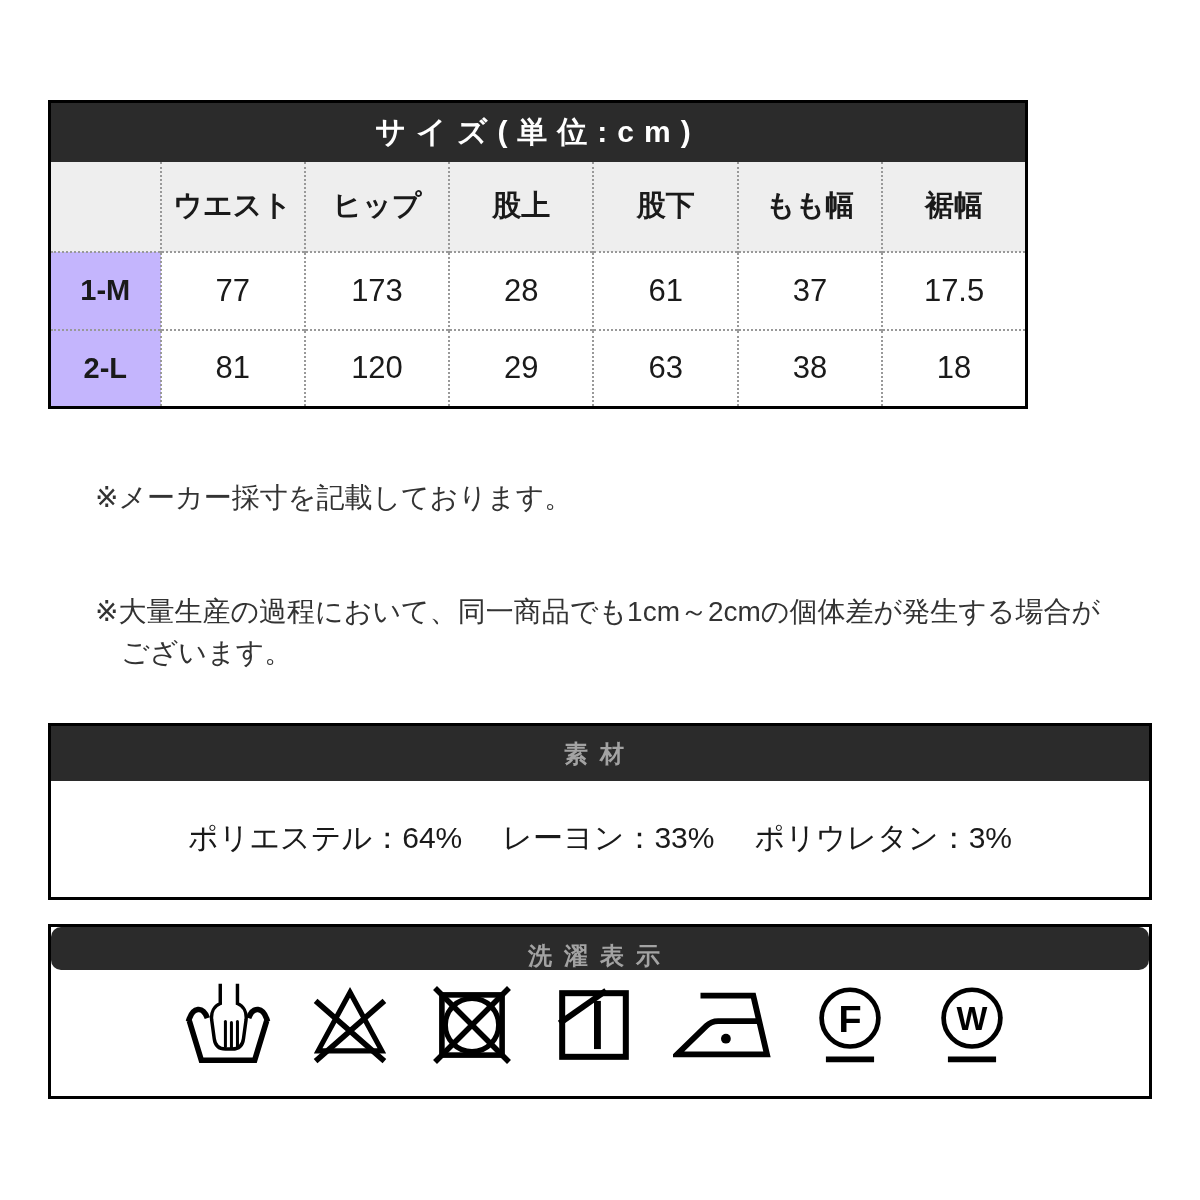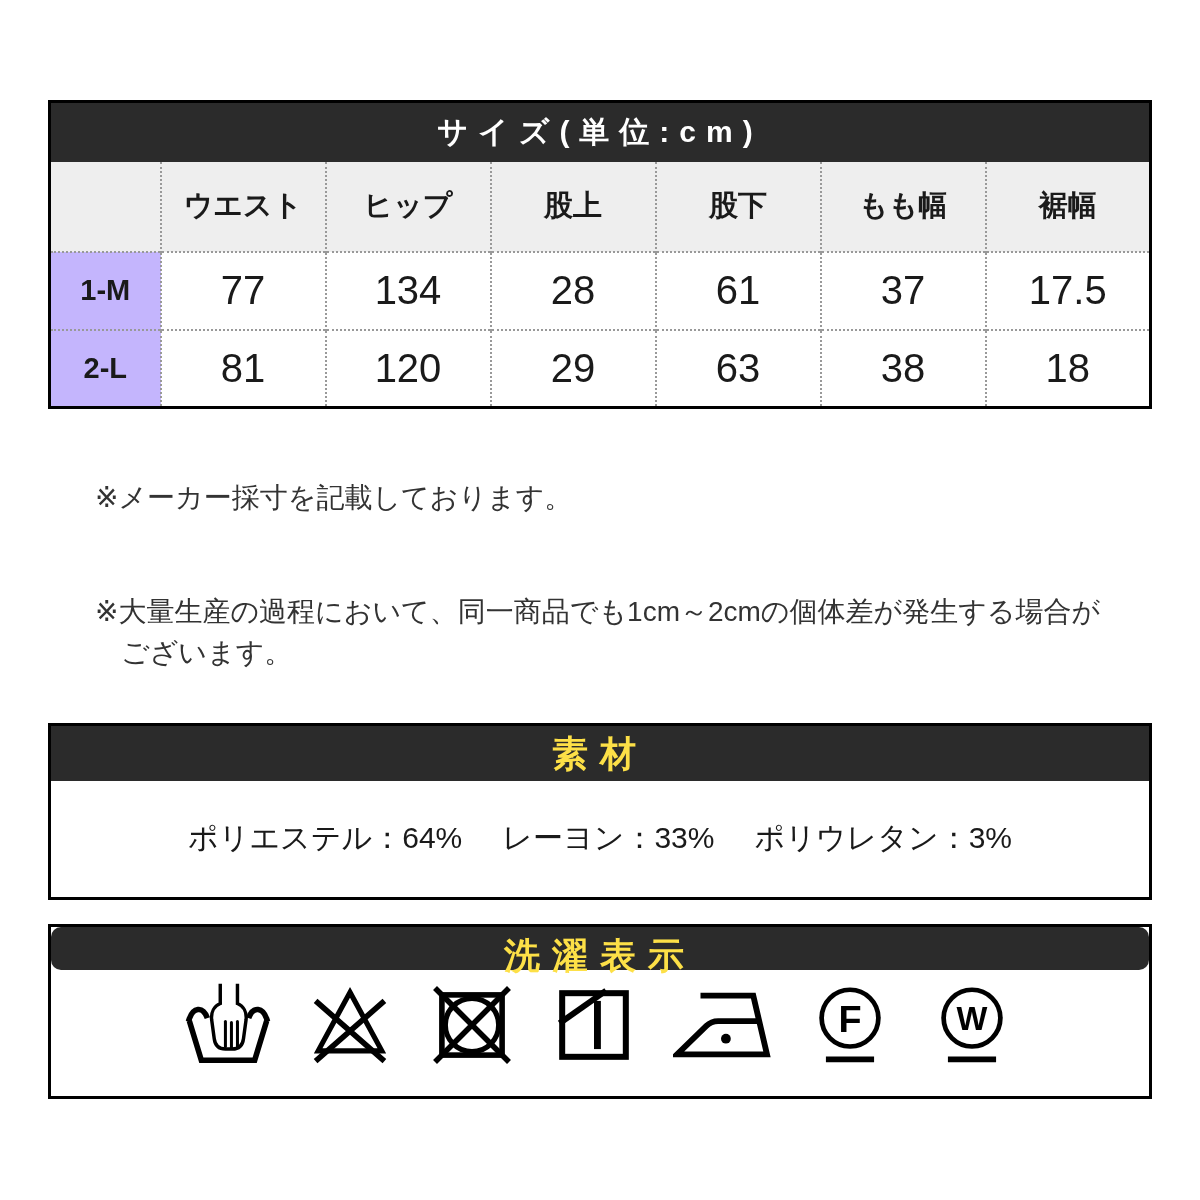--- a/index.html
+++ b/index.html
@@ -6,63 +6,63 @@
   html,body { background:#ffffff; }
   body {
     width:1200px; height:1200px; position:relative;
     font-family:"Liberation Sans","DejaVu Sans",sans-serif;
     color:#1a1a1a;
   }
   .page { position:absolute; inset:0; background:#fff; }
 
   
   table.size-table {
-    position:absolute; left:48px; top:100px; width:1104px;
+    position:absolute; left:48px; top:100px; width:980px;
     border-collapse:collapse; table-layout:fixed;
     border:3px solid #000;
   }
   .title-cell {
     background:#2b2b2b; color:#fff; height:60px;
     font-size:30px; font-weight:bold; letter-spacing:10px;
     text-align:center; vertical-align:middle;
   }
   tr.header-row th {
     background:#eeeeee; height:90px; font-size:29px; font-weight:bold;
     text-align:center; vertical-align:middle;
   }
   tr.header-row th + th { border-left:2px dotted #999; }
   tbody tr { height:78px; }
   tbody th {
     background:#c4b5fd; font-size:29px; font-weight:bold;
     text-align:center; vertical-align:middle;
     border-top:2px dotted #999;
   }
   tbody td {
-    background:#ffffff; font-size:40px; font-weight:normal;
+    background:#ffffff; font-size:31px; font-weight:normal;
     text-align:center; vertical-align:middle;
     border-left:2px dotted #999; border-top:2px dotted #999;
   }
   col.label-col { width:111px; }
 
   
   .note { position:absolute; left:95px; font-size:28px; color:#333; line-height:1.45; }
   .note-1 { top:478px; }
   .note-2 { top:592px; width:1020px; }
   .note-2 .cont { display:block; padding-left:26px; }
 
   
   .boxed {
     position:absolute; left:48px; width:1104px;
     border:3px solid #000; background:#fff;
   }
   .material-box { top:723px; height:177px; }
   .laundry-box  { top:924px; height:175px; }
   .box-header {
-    background:#2b2b2b; color:#fde047; text-align:center;
-    font-weight:bold; font-size:36px; letter-spacing:12px;
+    background:#2b2b2b; color:#a3a3a3; text-align:center;
+    font-weight:bold; font-size:24px; letter-spacing:12px;
   }
   .material-box .box-header { height:55px; line-height:55px; }
   .laundry-box  .box-header { height:43px; line-height:57px;border-radius:10px; }
   .box-body { display:flex; align-items:center; justify-content:center; }
   .material-box .box-body { height:114px; gap:40px; font-size:30px; }
   .laundry-box  .box-body { height:110px; gap:36px; }
   .laundry-box svg { display:block; }
   .sym { width:86px; height:86px; }
   .sym-iron { width:98px; height:86px; }
 </style>
@@ -92,21 +92,21 @@
         <th>股上</th>
         <th>股下</th>
         <th>もも幅</th>
         <th>裾幅</th>
       </tr>
     </thead>
     <tbody>
       <tr>
         <th>1-M</th>
         <td>77</td>
-        <td>134</td>
+        <td>173</td>
         <td>28</td>
         <td>61</td>
         <td>37</td>
         <td>17.5</td>
       </tr>
       <tr>
         <th>2-L</th>
         <td>81</td>
         <td>120</td>
         <td>29</td>

